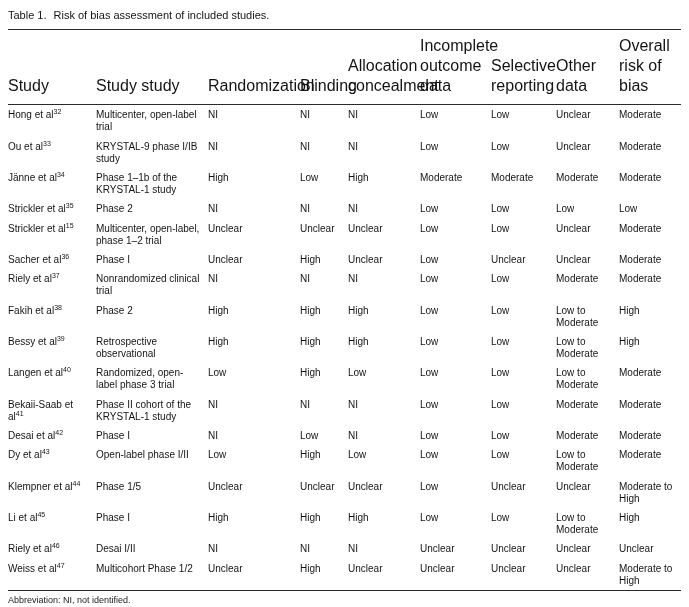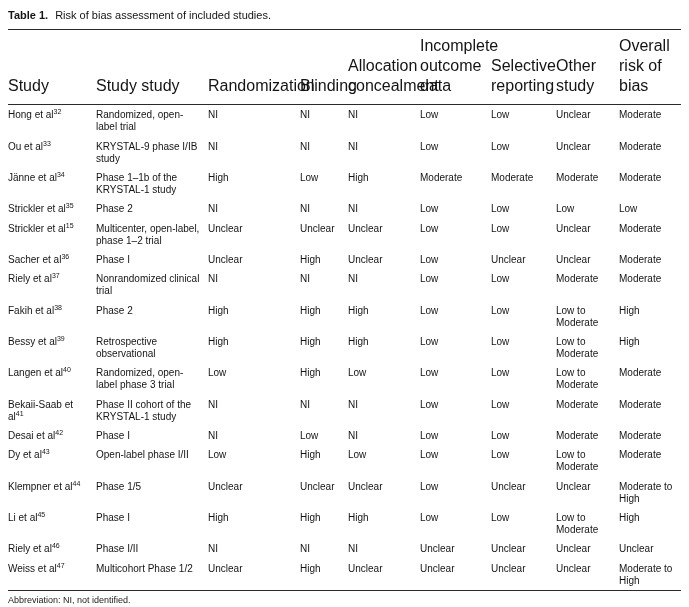--- a/index.html
+++ b/index.html
@@ -15,21 +15,21 @@
     background: #ffffff;
     padding: 5px 8px 0 8px;
     overflow: hidden;
   }
   .caption {
     font-size: 11px;
     line-height: 1.3;
     padding: 3px 0 7px 0;
     color: #141414;
   }
-  .caption-label { font-weight: bold; margin-right: 7px; }
+  .caption-label { font-weight: normal; margin-right: 7px; }
   table.rob {
     width: 673px;
     border-collapse: collapse;
     table-layout: fixed;
     border-top: 1px solid #2a2a2a;
     border-bottom: 1px solid #2a2a2a;
   }
   col.c1 { width: 88px; }
   col.c2 { width: 112px; }
   col.c3 { width: 92px; }
@@ -95,28 +95,28 @@
     </colgroup>
     <thead>
       <tr id="header-row">
           <th>Study</th>
           <th>Study study</th>
           <th>Randomization</th>
           <th>Blinding</th>
           <th>Allocation concealment</th>
           <th>Incomplete outcome data</th>
           <th>Selective reporting</th>
-          <th>Other study</th>
+          <th>Other data</th>
           <th>Overall risk of bias</th>
         </tr>
     </thead>
     <tbody id="table-body">
         <tr>
           <td><span>Hong et al</span><sup>32</sup></td>
-          <td>Randomized, open-label trial</td>
+          <td>Multicenter, open-label trial</td>
           <td>NI</td>
           <td>NI</td>
           <td>NI</td>
           <td>Low</td>
           <td>Low</td>
           <td>Unclear</td>
           <td>Moderate</td>
         </tr>
         <tr>
           <td><span>Ou et al</span><sup>33</sup></td>
@@ -267,21 +267,21 @@
           <td>High</td>
           <td>High</td>
           <td>High</td>
           <td>Low</td>
           <td>Low</td>
           <td>Low to Moderate</td>
           <td>High</td>
         </tr>
         <tr>
           <td><span>Riely et al</span><sup>46</sup></td>
-          <td>Phase I/II</td>
+          <td>Desai I/II</td>
           <td>NI</td>
           <td>NI</td>
           <td>NI</td>
           <td>Unclear</td>
           <td>Unclear</td>
           <td>Unclear</td>
           <td>Unclear</td>
         </tr>
         <tr>
           <td><span>Weiss et al</span><sup>47</sup></td>

